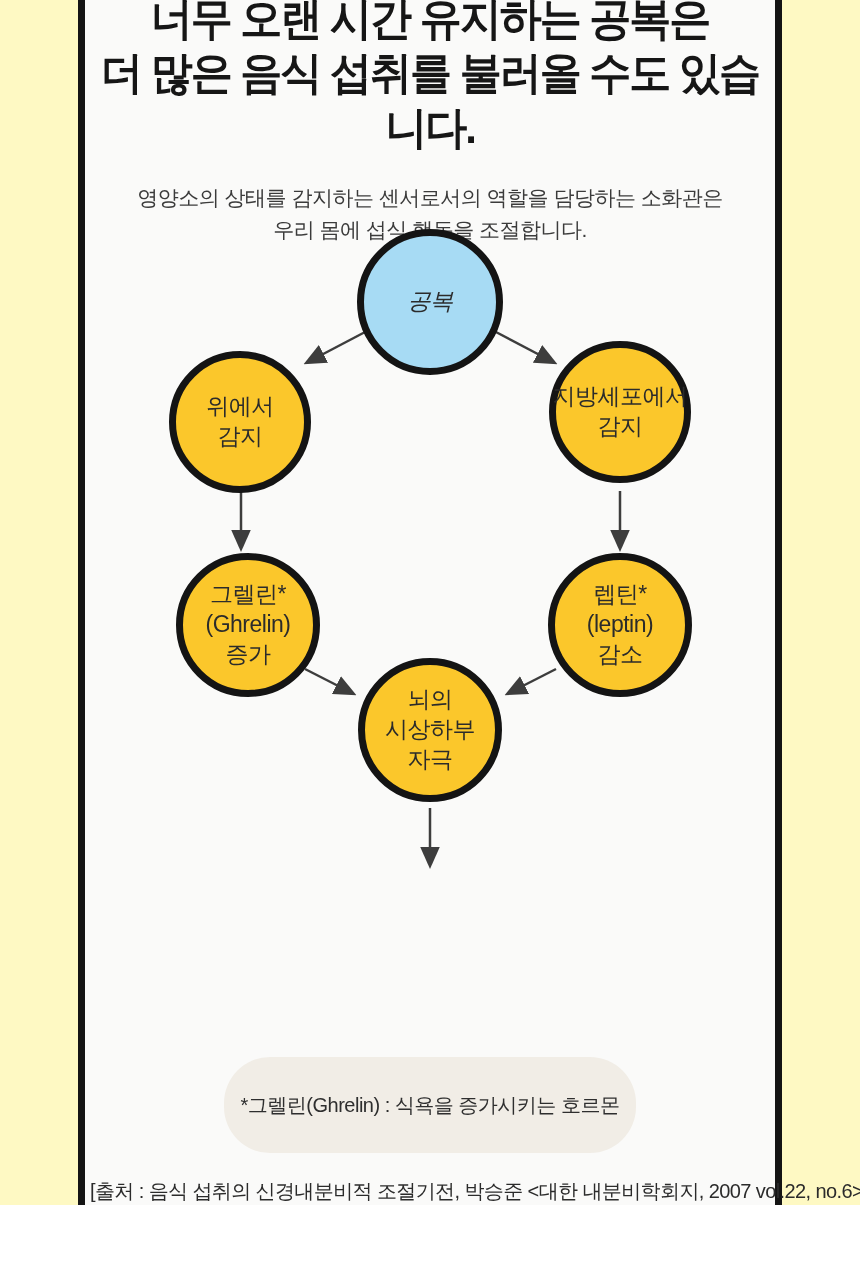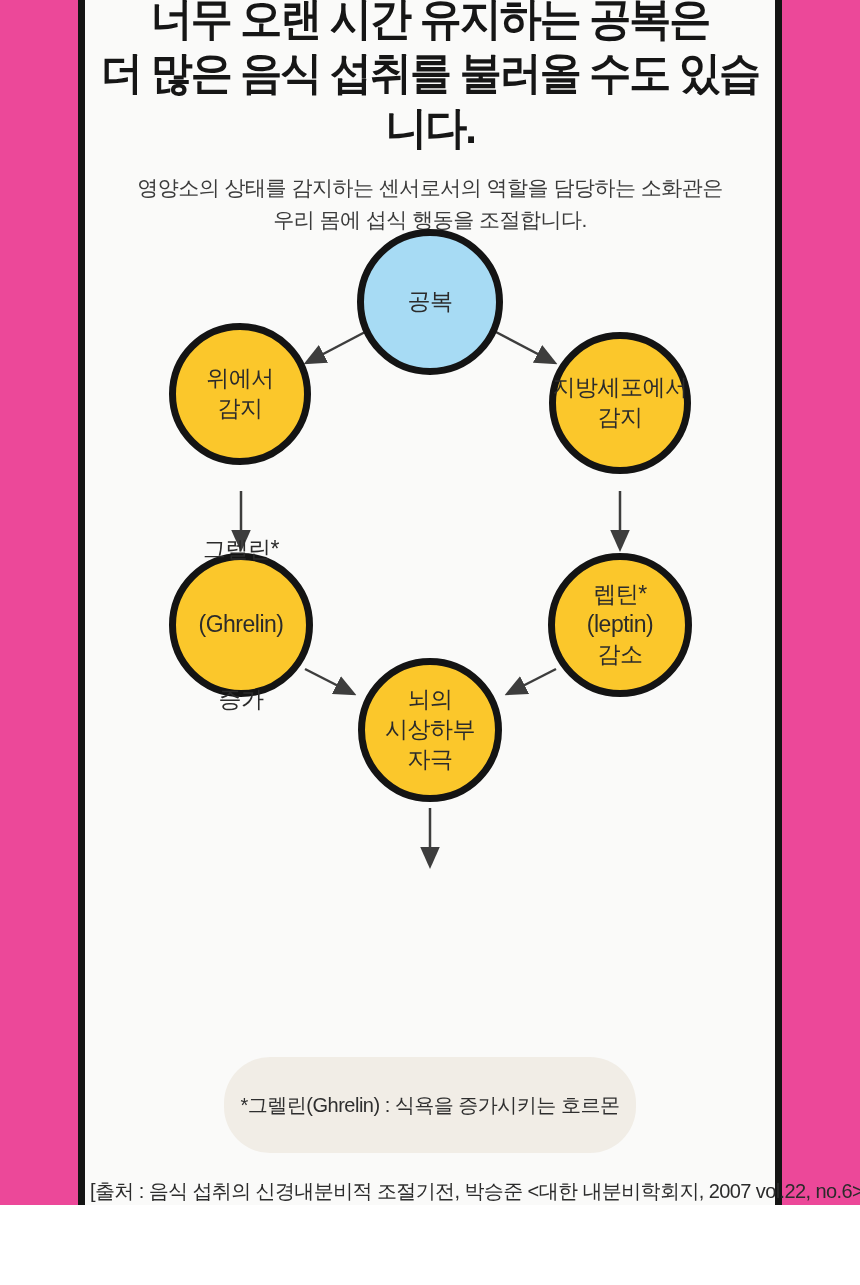--- a/index.html
+++ b/index.html
@@ -3,21 +3,21 @@
 <meta charset="utf-8">
 <style>
   * { margin: 0; padding: 0; box-sizing: border-box; }
   html, body {
     font-family: "Liberation Sans", "DejaVu Sans", sans-serif;
   }
   .stage {
     position: relative;
     width: 860px;
     height: 1205px;
-    background: #ec4899;
+    background: #fef9c3;
     overflow: hidden;
   }
   .card {
     position: absolute;
     left: 78px;
     top: -60px;
     width: 704px;
     height: 1338px;
     background: #FAFAF9;
     border: 7px solid #141414;
@@ -42,42 +42,42 @@
   .title {
     font-weight: 900;
     font-size: 42px;
     line-height: 1.22;
     letter-spacing: -2px;
     color: #161616;
     transform: scaleY(1.06);
     transform-origin: top center;
   }
   .subtitle {
-    margin-top: 26px;
+    margin-top: 36px;
     font-size: 21px;
     line-height: 1.55;
     color: #3b3b3b;
     letter-spacing: -0.5px;
   }
   .node {
     position: absolute;
     border: 7px solid #141414;
     border-radius: 50%;
     display: flex;
     flex-direction: column;
     align-items: center;
     justify-content: center;
     text-align: center;
     font-size: 23px;
     line-height: 1.3;
     color: #2b2b2b;
     letter-spacing: -0.5px;
     white-space: nowrap;
   }
-  .node.blue   { background: #A7DBF4; }
+  .node.blue   { background: #A7DBF4; font-style: italic; }
   .node.yellow { background: #FBC72B; }
   .arrow-layer {
     position: absolute;
     left: 0; top: 0;
     width: 860px;
     height: 1285px;
     pointer-events: none;
   }
   .footnote-box {
     position: absolute;
@@ -138,31 +138,31 @@
     <line x1="620" y1="491" x2="620" y2="547" stroke="#3D3D3D" stroke-width="2.5" marker-end="url(#ah)"></line>
     <line x1="305" y1="669" x2="352" y2="693" stroke="#3D3D3D" stroke-width="2.5" marker-end="url(#ah)"></line>
     <line x1="556" y1="669" x2="509" y2="693" stroke="#3D3D3D" stroke-width="2.5" marker-end="url(#ah)"></line>
     <line x1="430" y1="808" x2="430" y2="864" stroke="#3D3D3D" stroke-width="2.5" marker-end="url(#ah)"></line>
   </svg>
 
   <div class="node blue" style="left:357px; top:229px; width:146px; height:146px;">
     <span>공복</span>
   </div>
 
-  <div class="node yellow" style="left:169px; top:323px; width:142px; height:142px;">
+  <div class="node yellow" style="left:169px; top:351px; width:142px; height:142px;">
     <span>위에서</span>
     <span>감지</span>
   </div>
 
-  <div class="node yellow" style="left:549px; top:332px; width:142px; height:142px;">
+  <div class="node yellow" style="left:549px; top:341px; width:142px; height:142px;">
     <span>지방세포에서</span>
     <span>감지</span>
   </div>
 
-  <div class="node yellow" style="left:169px; top:553px; width:144px; height:144px;gap:45px;">
+  <div class="node yellow" style="left:176px; top:553px; width:144px; height:144px;">
     <span>그렐린*</span>
     <span>(Ghrelin)</span>
     <span>증가</span>
   </div>
 
   <div class="node yellow" style="left:548px; top:553px; width:144px; height:144px;">
     <span>렙틴*</span>
     <span>(leptin)</span>
     <span>감소</span>
   </div>

